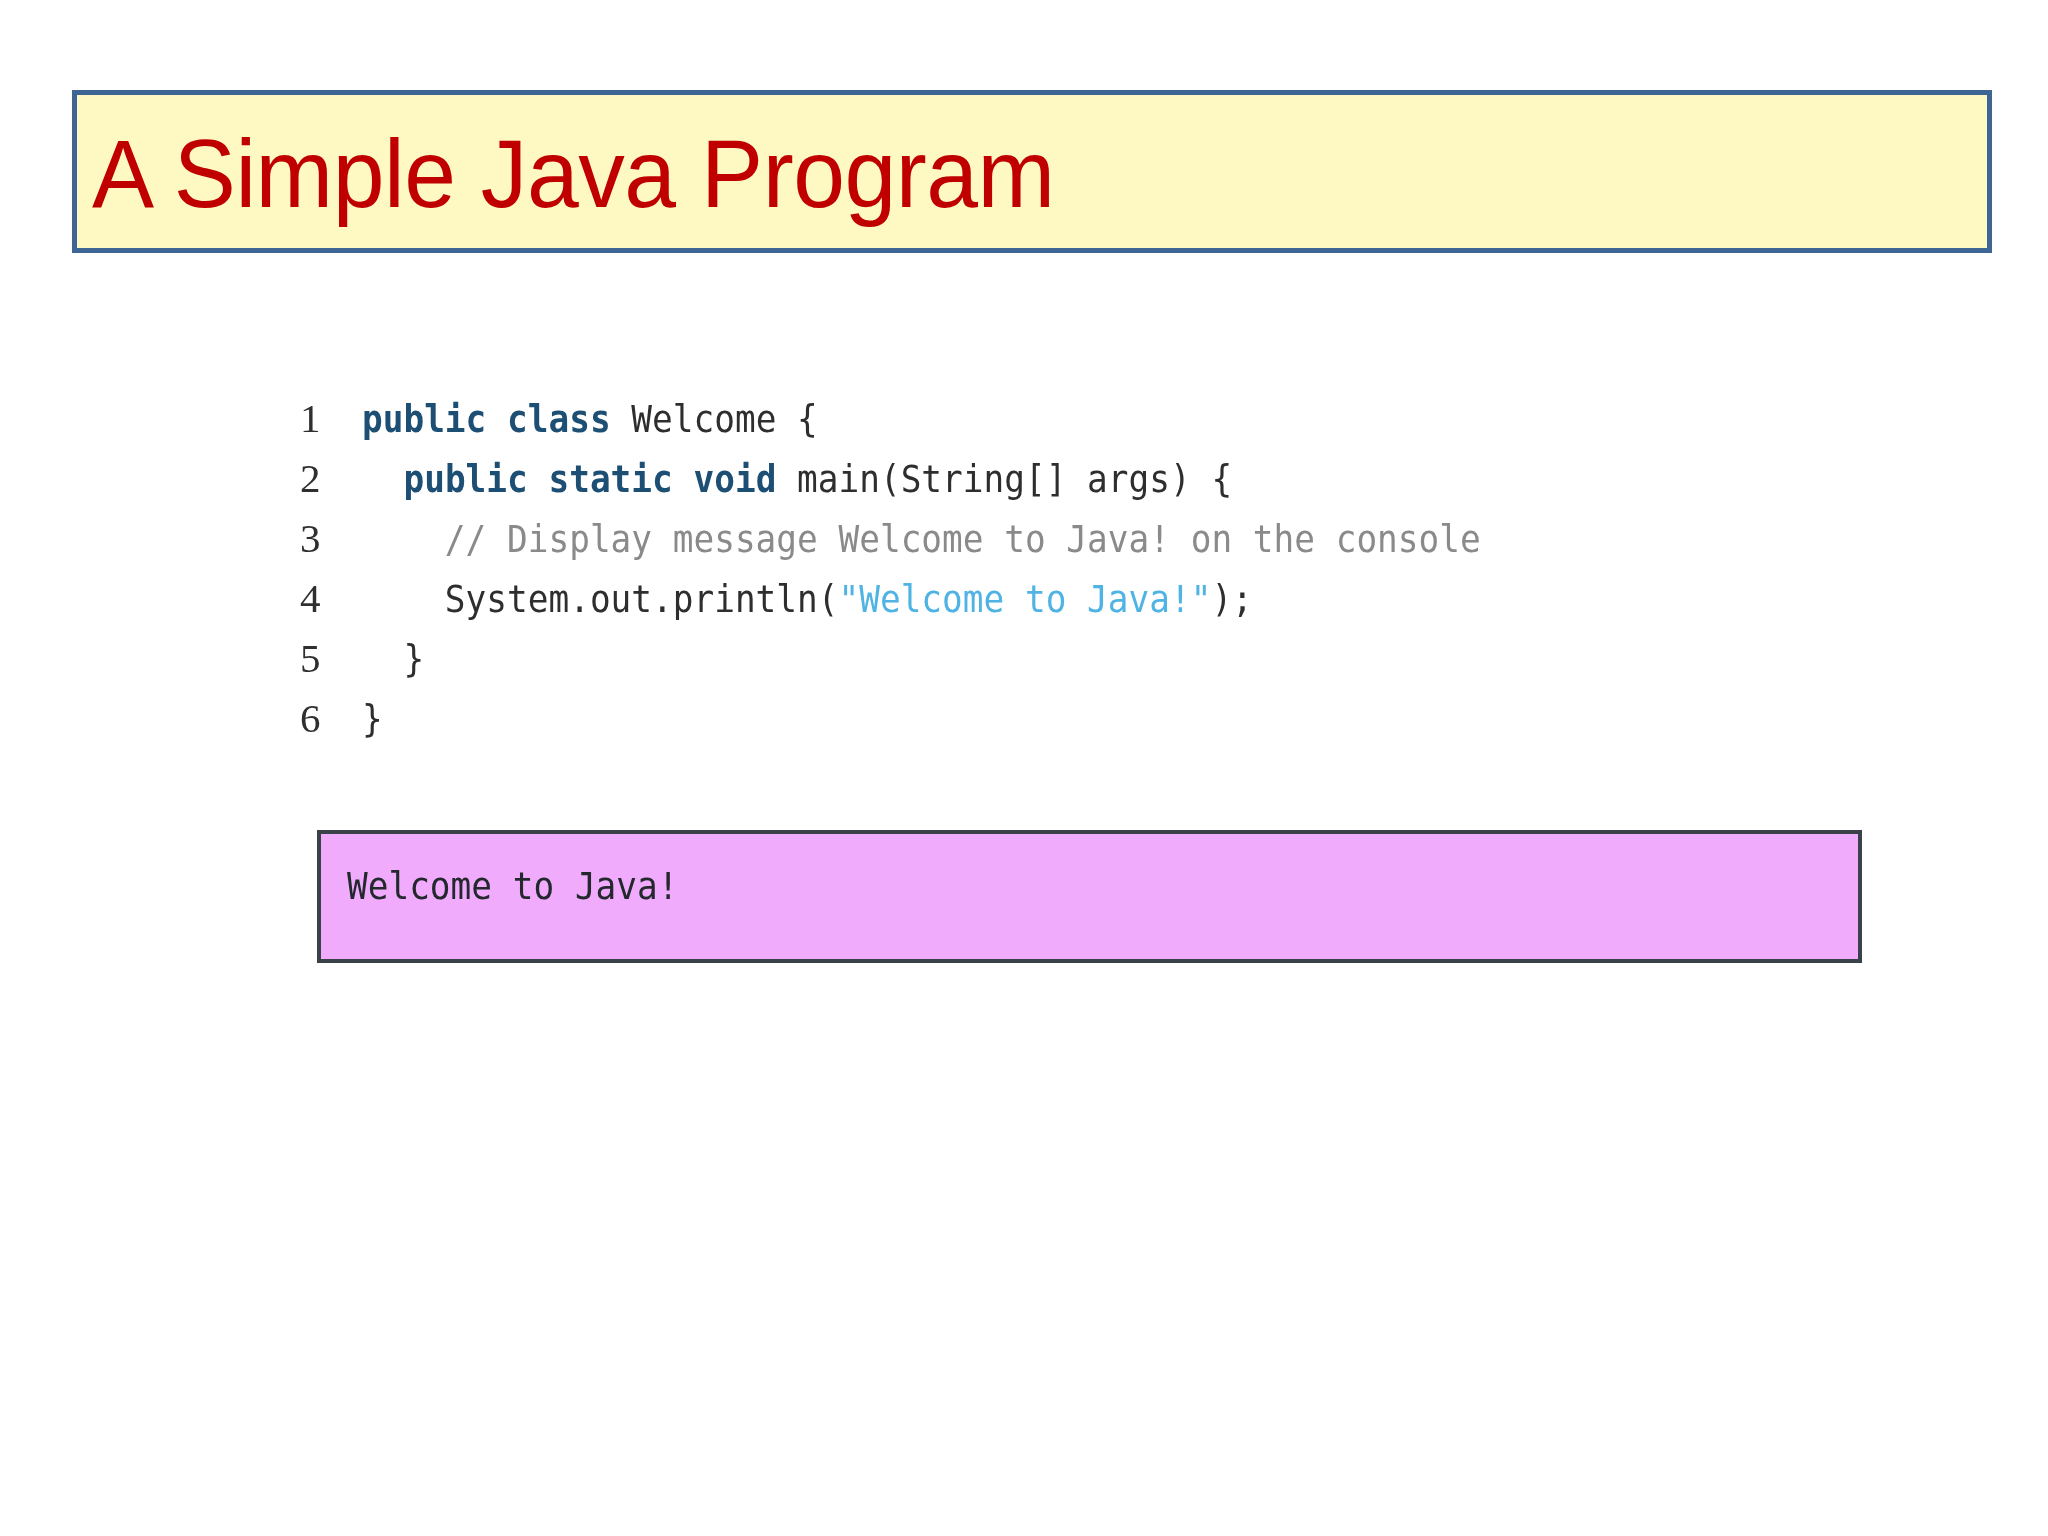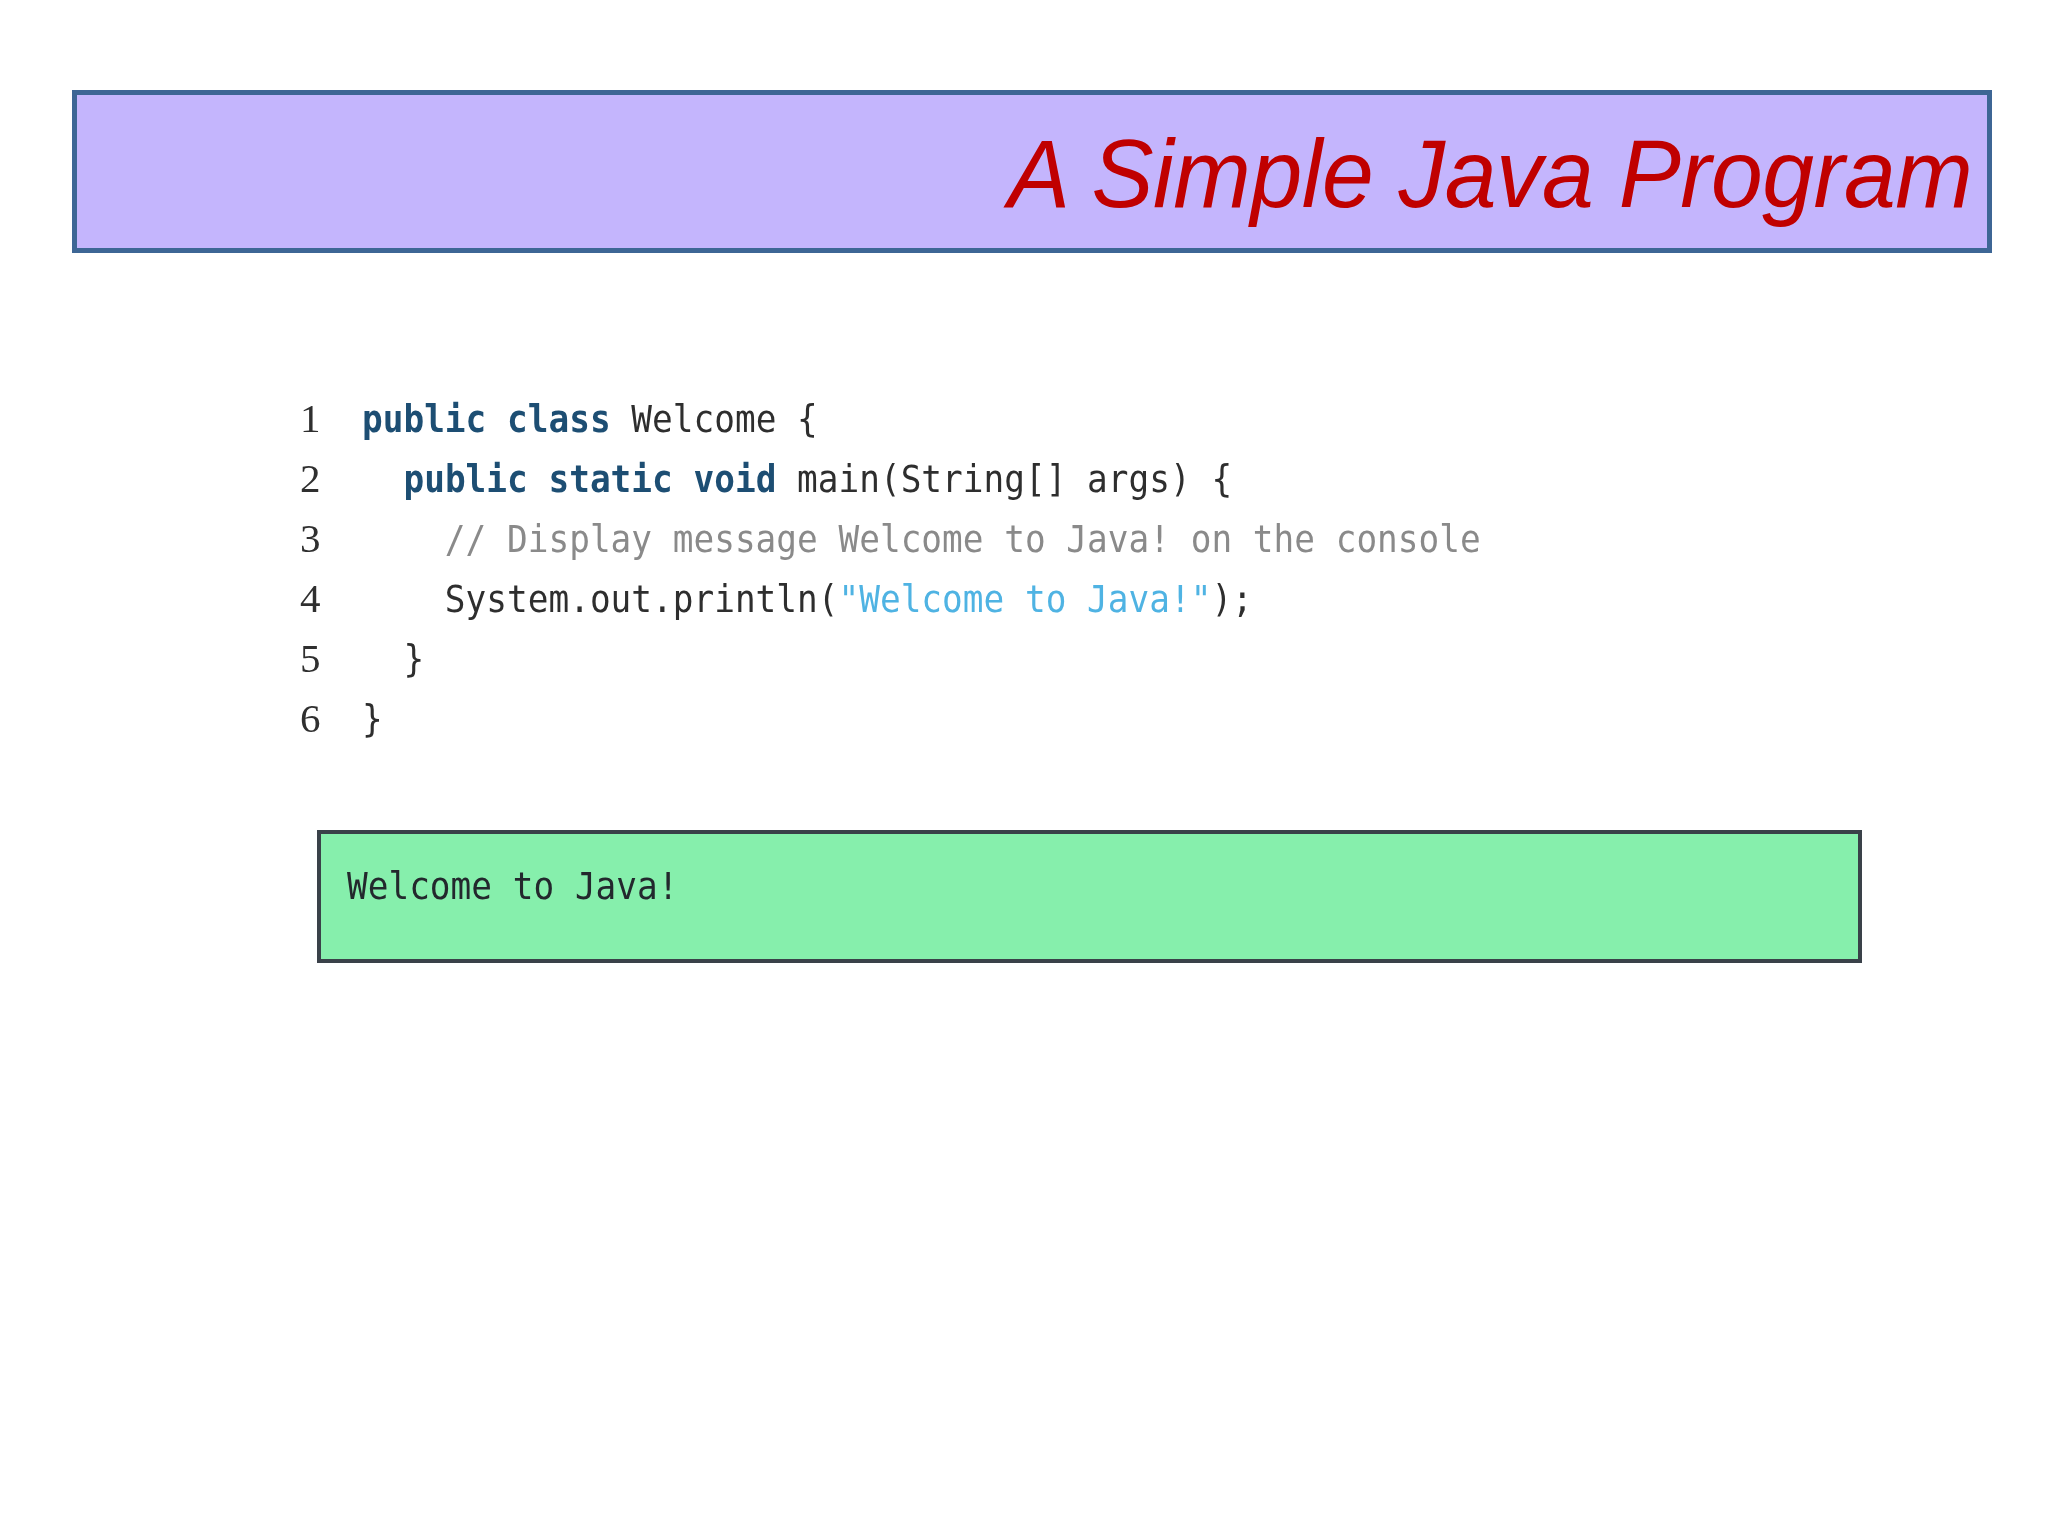--- a/index.html
+++ b/index.html
@@ -17,26 +17,25 @@
   }
 
   
   #title-banner {
     position: absolute;
     left: 72px;
     top: 90px;
     width: 1920px;
     height: 163px;
     box-sizing: border-box;
-    background: #c4b5fd;
+    background: #fef9c3;
     border: 5px solid #3d6695;
     display: flex;
     align-items: center;
-    justify-content: flex-end;
-    font-style: italic;
+    justify-content: flex-start;
   }
   #title-text {
     color: #c00000;
     font-family: "Liberation Sans", sans-serif;
     font-size: 96px;
     font-weight: 400;
     line-height: 1;
     letter-spacing: -0.5px;
     white-space: nowrap;
     transform: scaleX(0.97);
@@ -91,21 +90,21 @@
   }
 
   
   #console-box {
     position: absolute;
     left: 317px;
     top: 830px;
     width: 1545px;
     height: 133px;
     box-sizing: border-box;
-    background: #86efac;
+    background: #f0abfc;
     border: 4px solid #3a4149;
   }
   #console-text {
     position: absolute;
     left: 26px;
     top: 34px;
     font-family: "DejaVu Sans Mono", "Liberation Mono", monospace;
     font-size: 37px;
     line-height: 1;
     color: #23282d;

